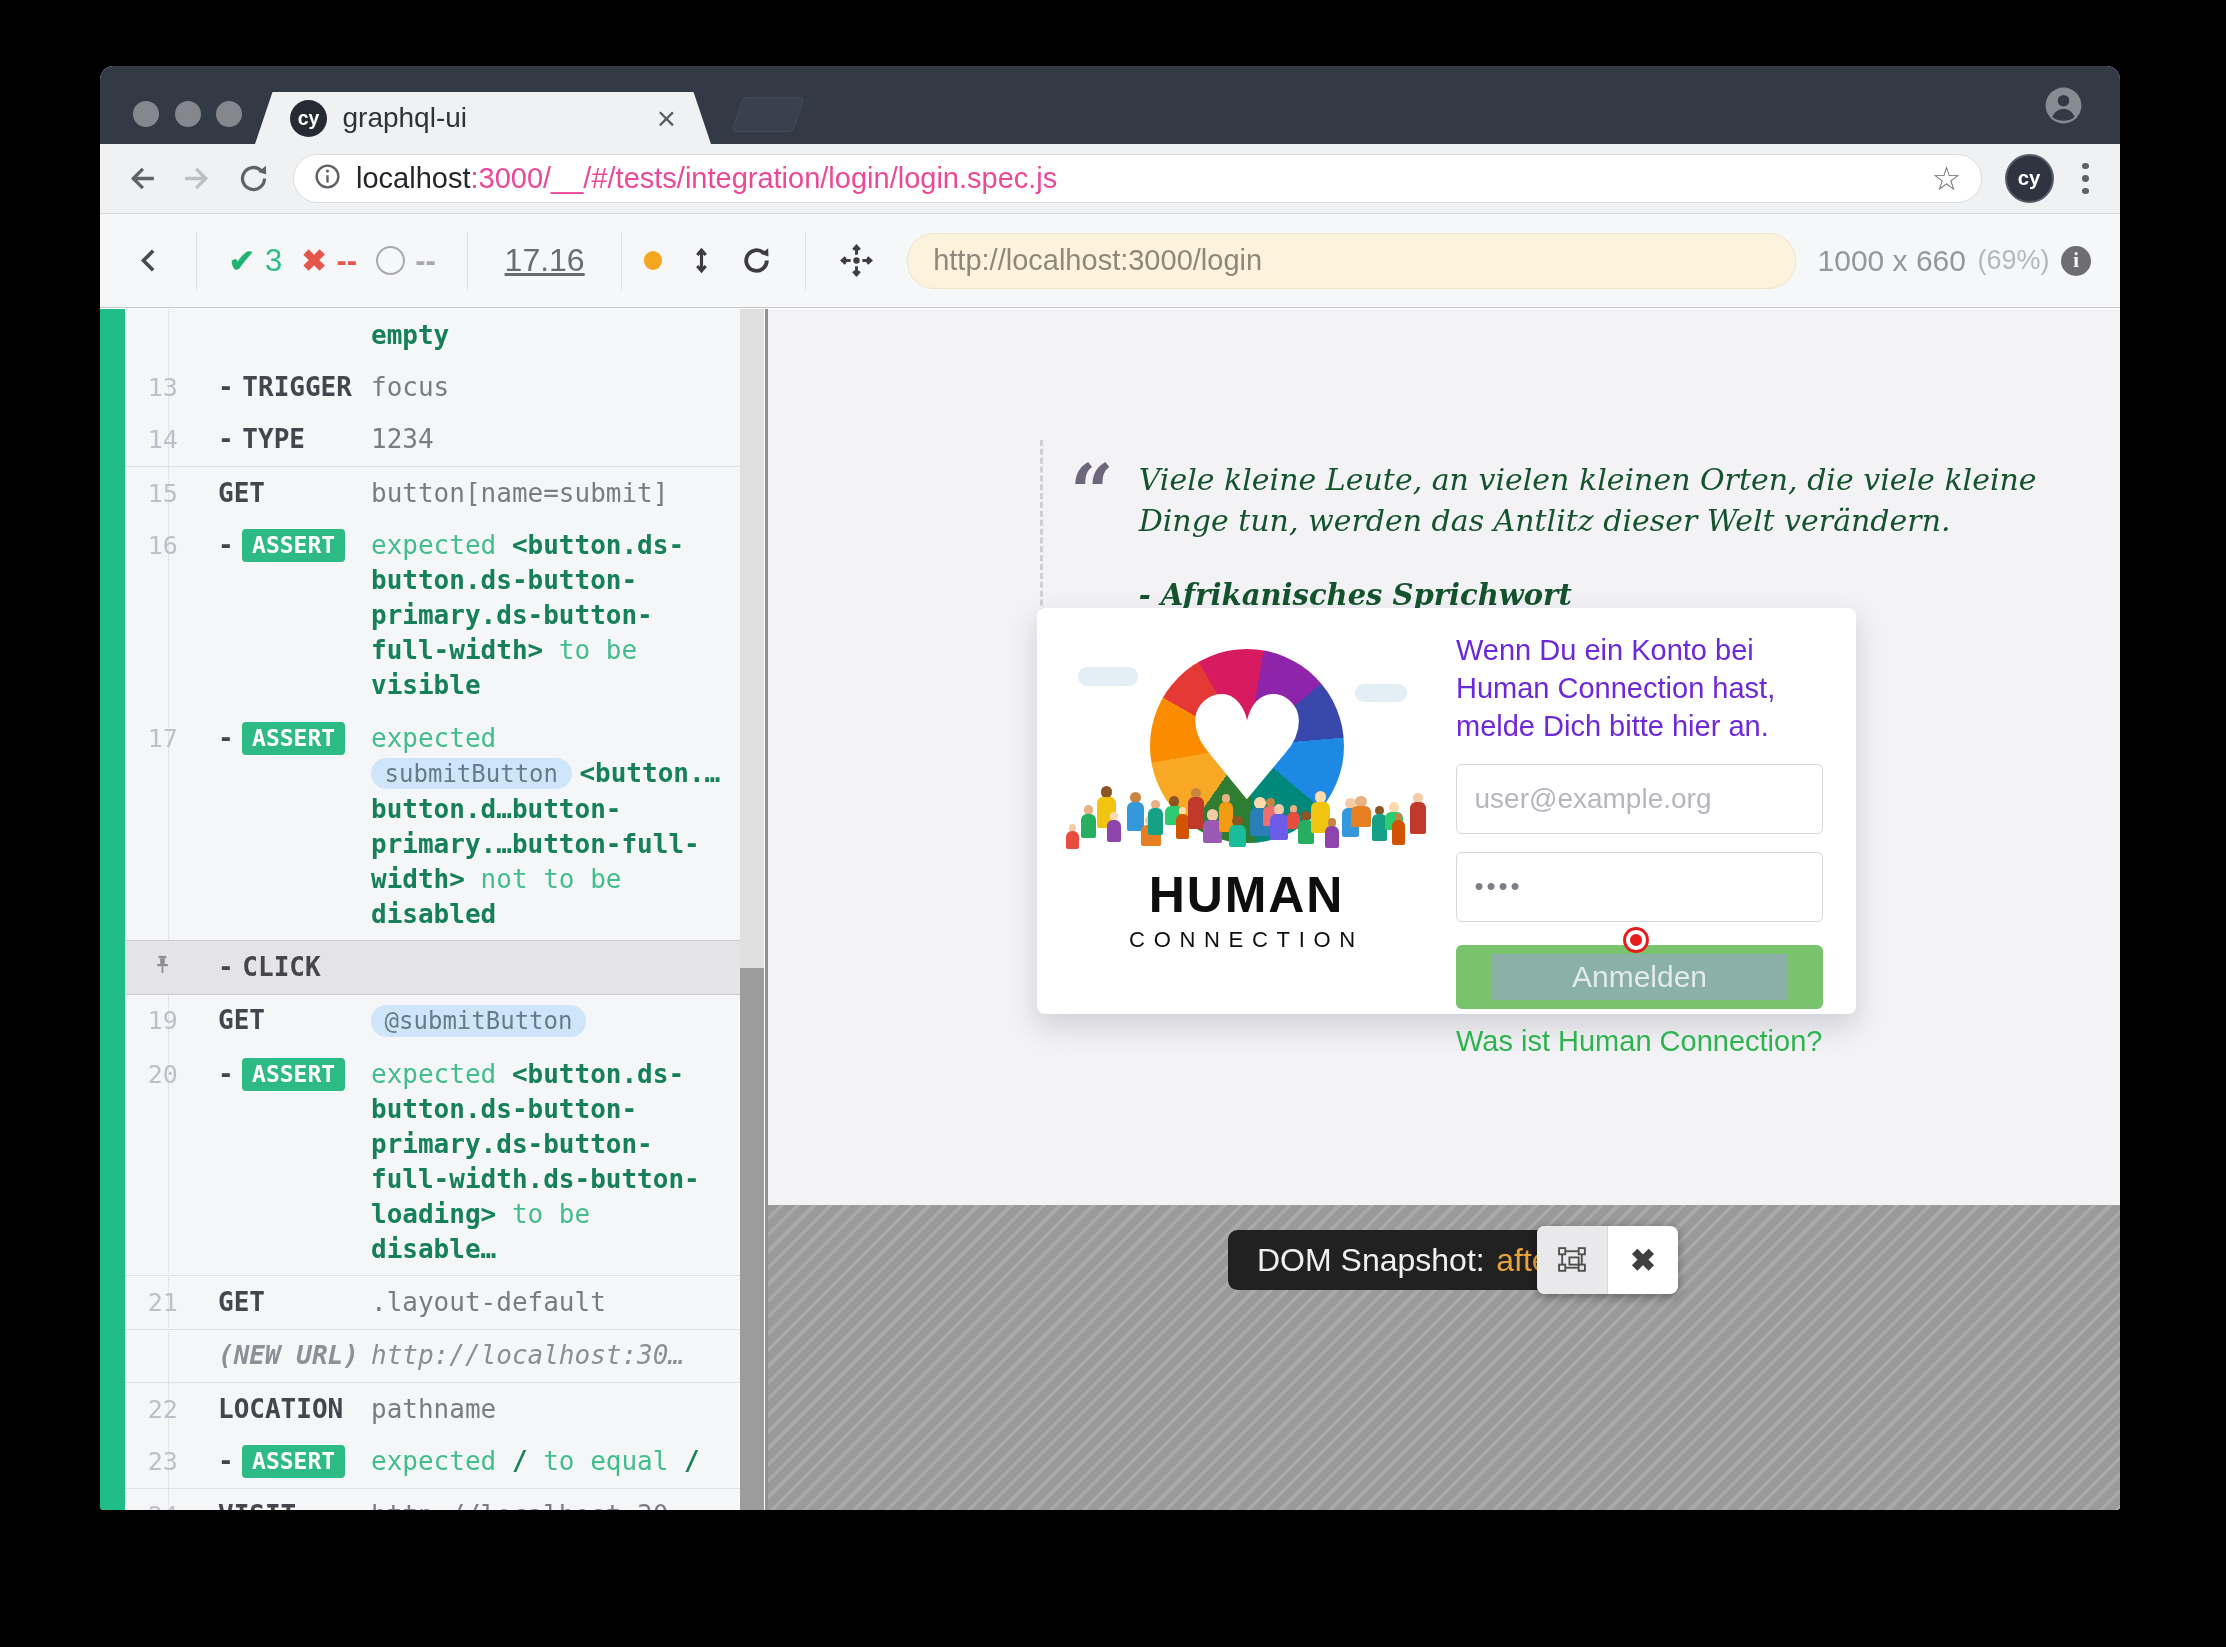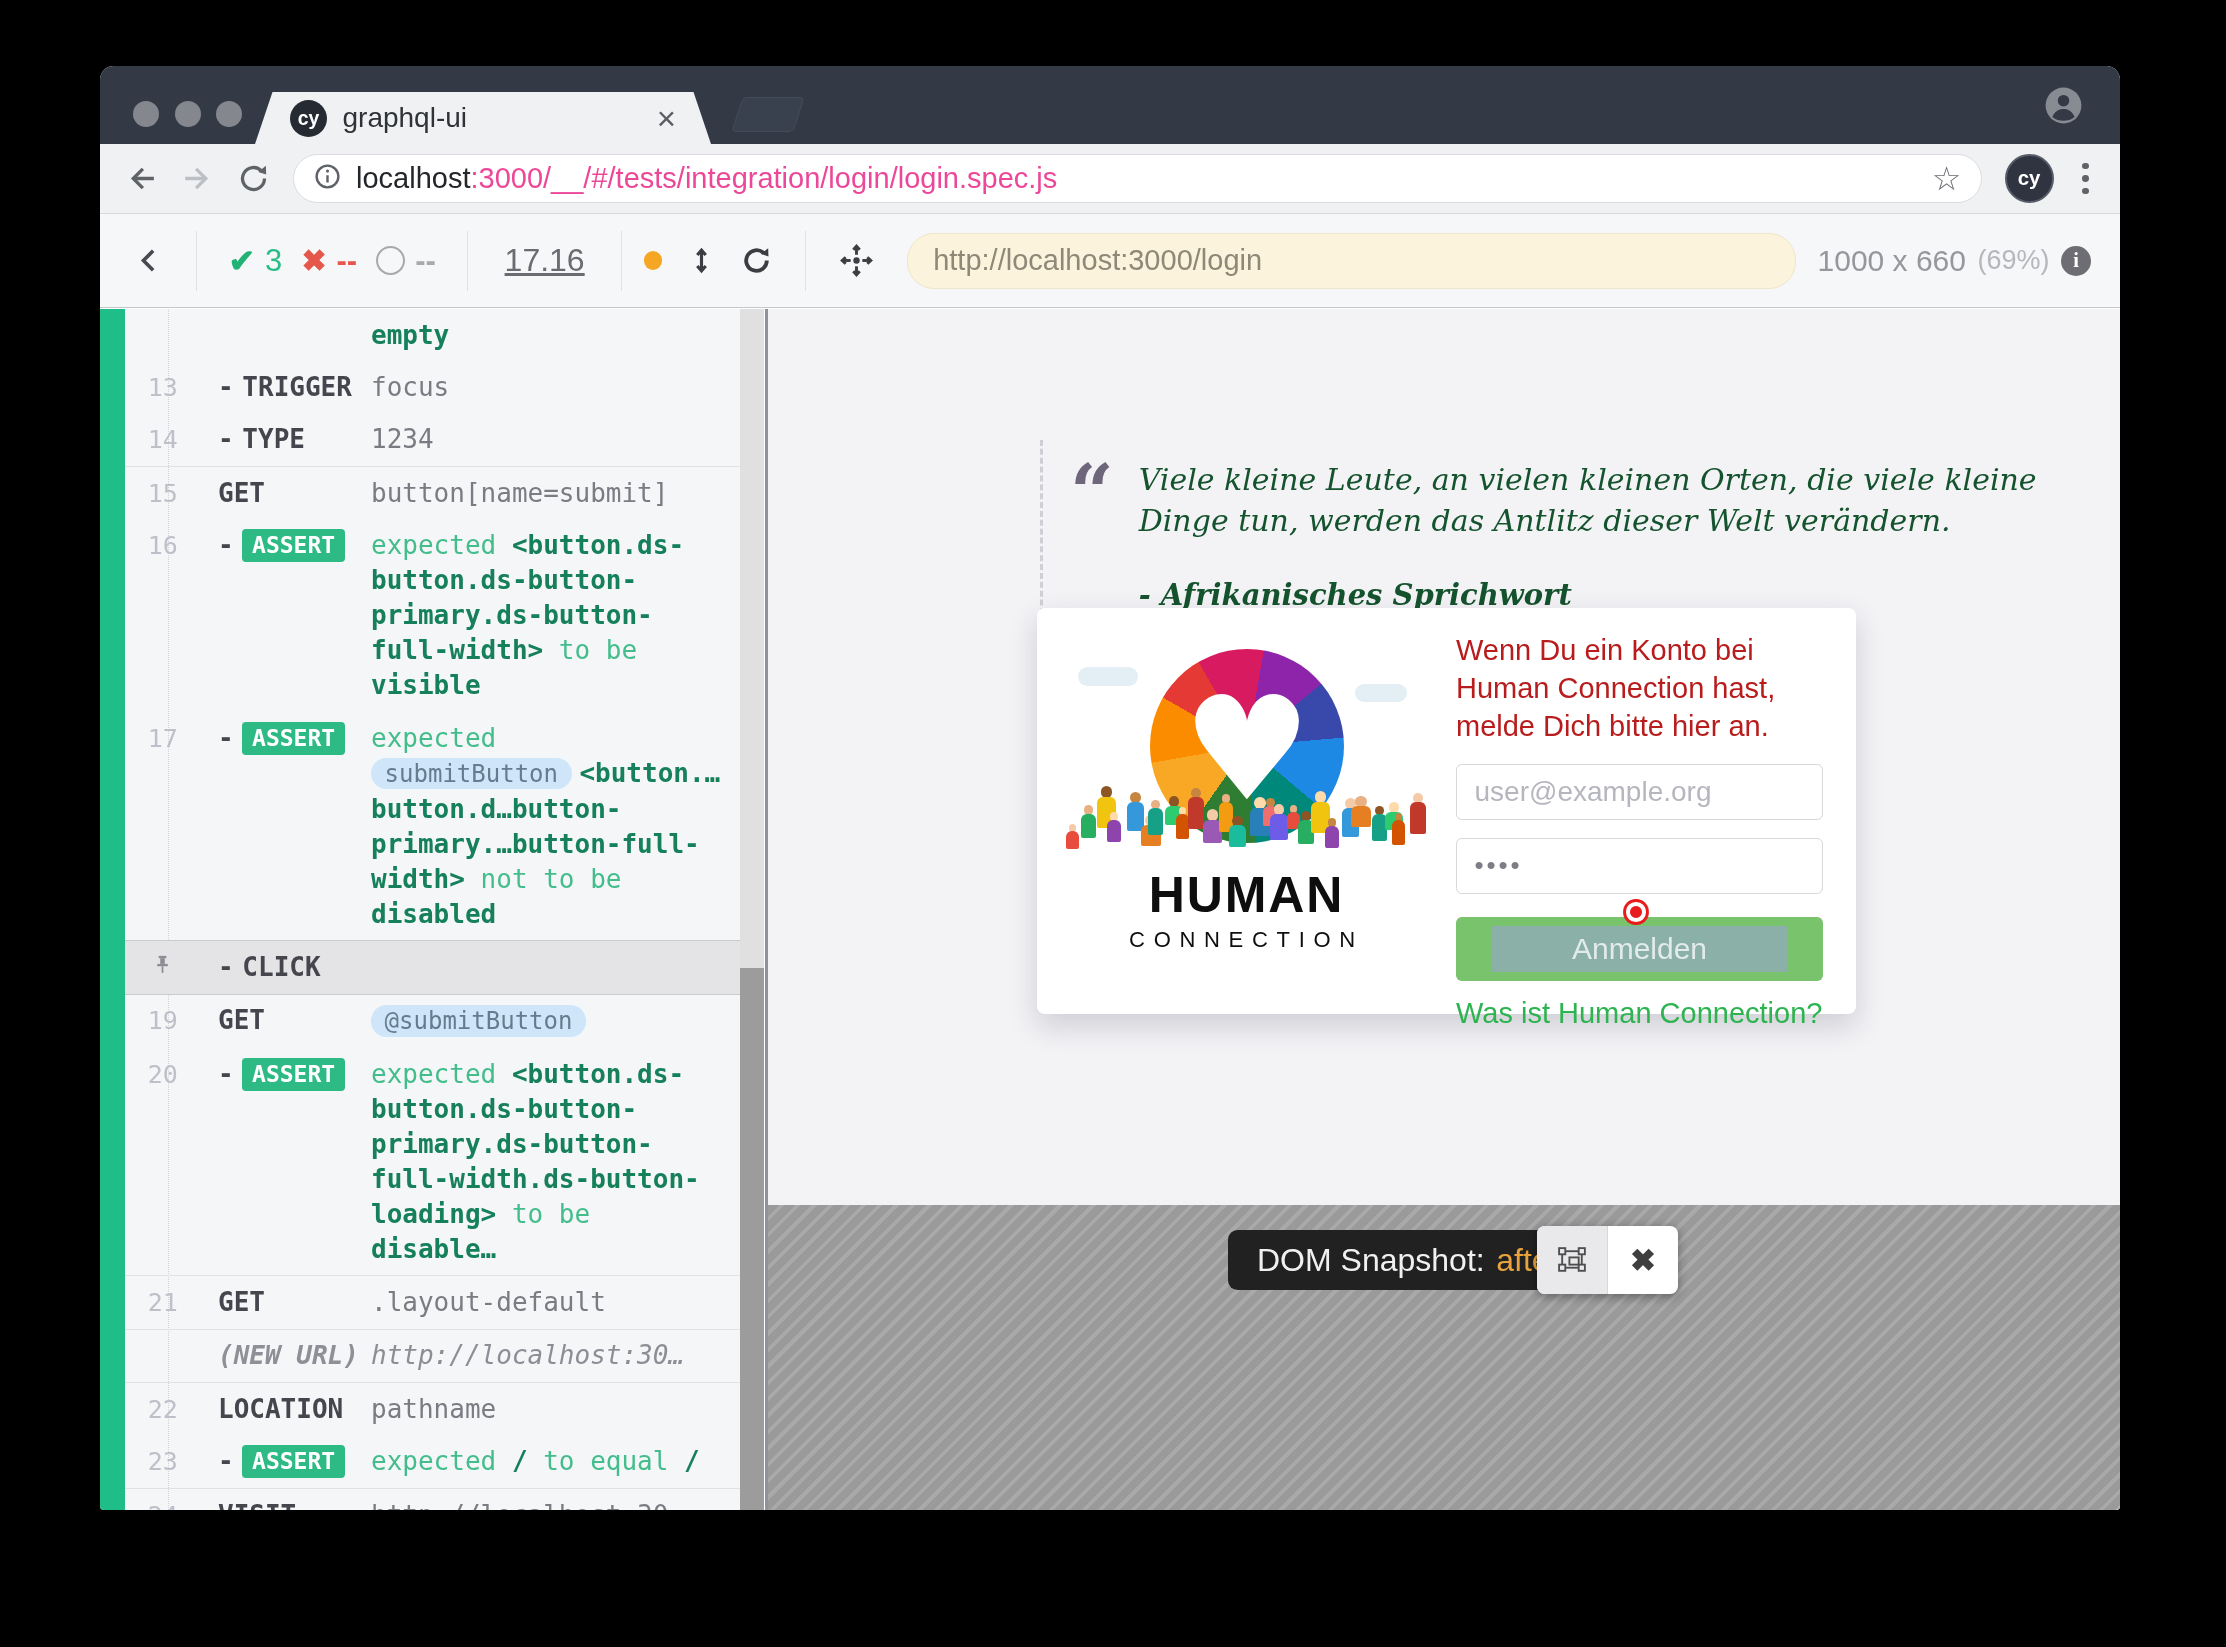--- a/index.html
+++ b/index.html
@@ -110,22 +110,22 @@
   .cloud{position:absolute;background:#e3eef5;border-radius:19.4px;}
   .crowd{position:absolute;left:-1.9px;bottom:15.5px;width:355px;height:107px;}
   .person{position:absolute;display:flex;flex-direction:column;align-items:center;}
   .p-head{border-radius:50%;}
   .p-body{border-radius:5.8px 5.8px 1.9px 1.9px;margin-top:-1px;}
   .logo-text{position:absolute;left:0;top:258px;width:419px;text-align:center;color:#0e0e0e;}
   .lt1{font-size:50px;font-weight:800;letter-spacing:1.9px;}
   .lt2{font-size:22px;letter-spacing:8.7px;margin-top:2.9px;}
 
   .form-col{width:367px;padding-top:23px;flex:none;}
-  .fhead{font-size:29px;color:#b91c1c;line-height:38px;}
-  .inp{display:block;width:100%;height:56px;border:1.9px solid #d7d7dc;border-radius:5.8px;font-size:28px;
+  .fhead{font-size:29px;color:#6d28d9;line-height:38px;}
+  .inp{display:block;width:100%;height:70px;border:1.9px solid #d7d7dc;border-radius:5.8px;font-size:28px;
        padding:0 17.5px;box-sizing:border-box;background:#fff;font-family:"Liberation Sans",sans-serif;}
   .inp::placeholder{color:#b6b6bf;}
   .inp-email{margin-top:19.4px;color:#85858d;}
   .inp-pass{margin-top:17.5px;color:#7d7d86;font-size:26px;letter-spacing:2.9px;}
   .btnwrap{position:relative;margin-top:23px;}
   .btn{position:relative;width:100%;height:64px;background:#79c36d;border:none;border-radius:5.8px;
        font-size:30px;font-family:"Liberation Sans",sans-serif;}
   .btn-overlay{position:absolute;left:35px;right:35px;top:8.7px;bottom:8.7px;background:rgba(142,173,177,0.85);}
   .btn-label{position:relative;z-index:2;color:rgba(255,255,255,0.75);}
   .reddot{position:absolute;top:-14.6px;left:50%;margin-left:-13.6px;width:11.6px;height:11.6px;border-radius:50%;

